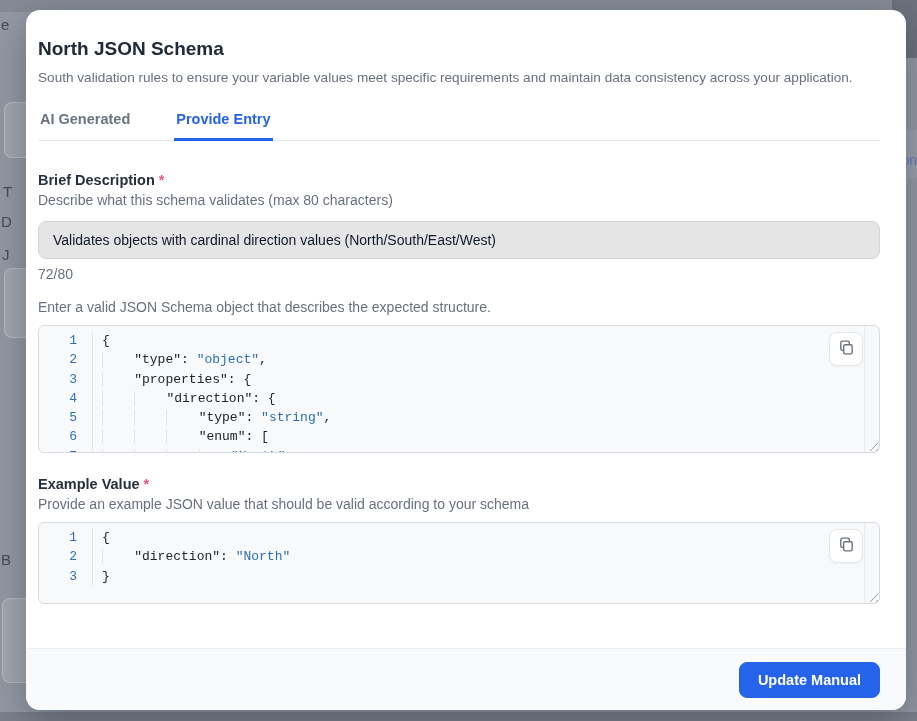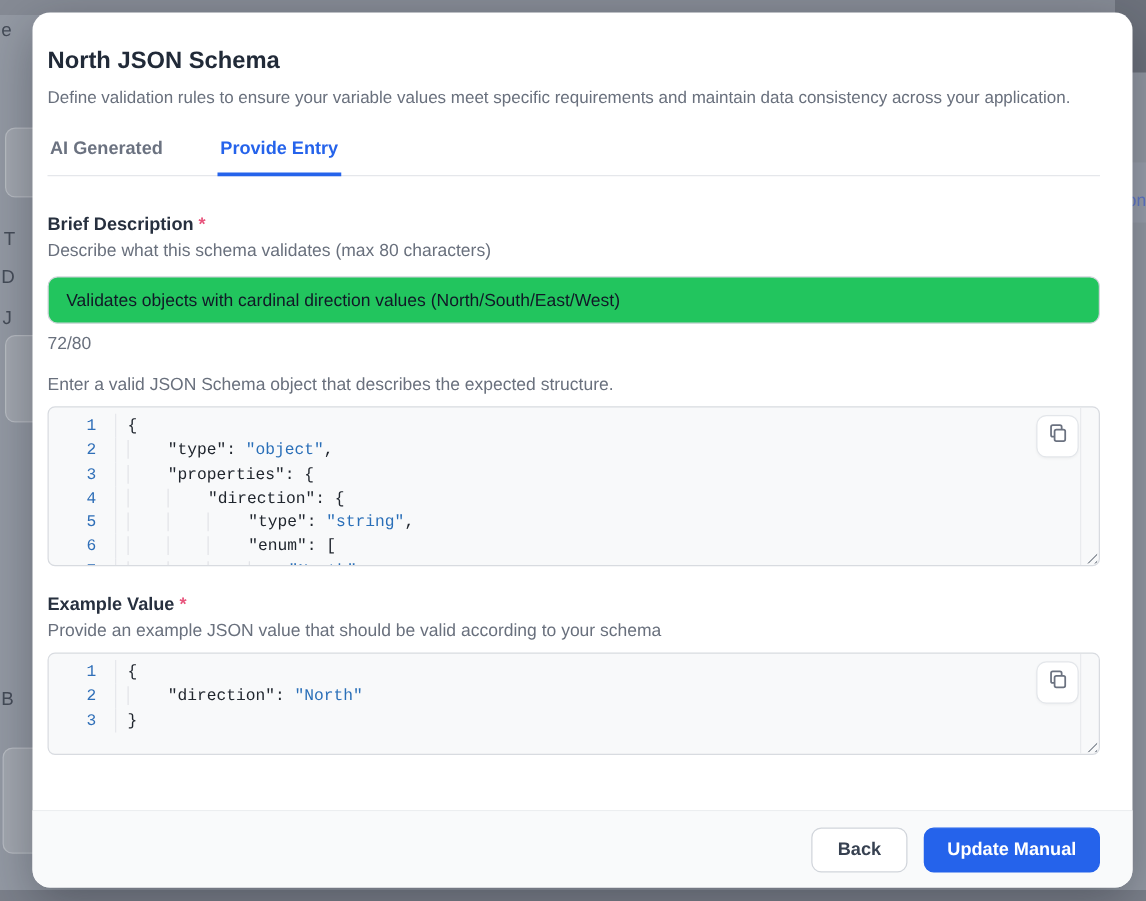--- a/index.html
+++ b/index.html
@@ -39,21 +39,21 @@
   .tab.active { color:#2563eb; border-bottom-color:#2563eb; }
   .tabs-divider { border-bottom:1px solid #e5e7eb; margin-top:-1px; }
 
   .field-label { font-size:14.5px; font-weight:700; color:#27303f; }
   .req { color:#e8547c; margin-left:4px; font-weight:700; }
   .field-helper { margin-top:4px; font-size:14px; color:#69707d; }
 
   .section-brief { margin-top:31px; }
   .text-input { display:block; margin-top:13px; width:100%; height:38px;
     border:1px solid #d1d5db; border-radius:8px; padding:0 14px; font-size:14px;
-    color:#111827; font-family:"Liberation Sans", sans-serif; background:#22c55e; outline:none; }
+    color:#111827; font-family:"Liberation Sans", sans-serif; background:#e5e5e5; outline:none; }
   .char-count { margin-top:7px; font-size:14px; color:#69707d; }
 
   .section-schema { margin-top:17px; }
   .section-example { margin-top:23px; }
 
   .code-editor { position:relative; margin-top:10px; background:#f8f9fa;
     border:1px solid #d8dbe0; border-radius:6px; overflow:hidden; cursor:text; }
   .code-editor.ed-schema { height:128px; }
   .code-editor.ed-example { height:82px; }
   .code-scroll { padding-top:5px; }
@@ -100,21 +100,21 @@
   <div class="bg-letter l-J">J</div>
   <div class="bg-letter l-B">B</div>
   <div class="bg-on">on</div>
   <div class="bg-band-bottom"></div>
 </div>
 
 <div class="modal">
   <div class="modal-body">
 
     <div class="title">North JSON Schema</div>
-    <div class="subtitle">Define validation rules to ensure your variable values meet specific requirements and maintain data consistency across your application.</div>
+    <div class="subtitle">South validation rules to ensure your variable values meet specific requirements and maintain data consistency across your application.</div>
 
     <div class="tabs">
       <div class="tab">AI Generated</div>
       <div class="tab active">Provide Entry</div>
     </div>
     <div class="tabs-divider"></div>
 
     <div class="section-brief">
       <div class="field-label"><span>Brief Description</span><span class="req">*</span></div>
       <div class="field-helper">Describe what this schema validates (max 80 characters)</div>
@@ -165,16 +165,15 @@
             </svg>
           </span>
         </div>
         <div class="resize-handle"></div>
       </div>
     </div>
 
   </div>
 
   <div class="footer">
-    <button class="btn btn-back">Back</button>
     <button class="btn btn-primary">Update Manual</button>
   </div>
 </div>
 
 </body></html>

